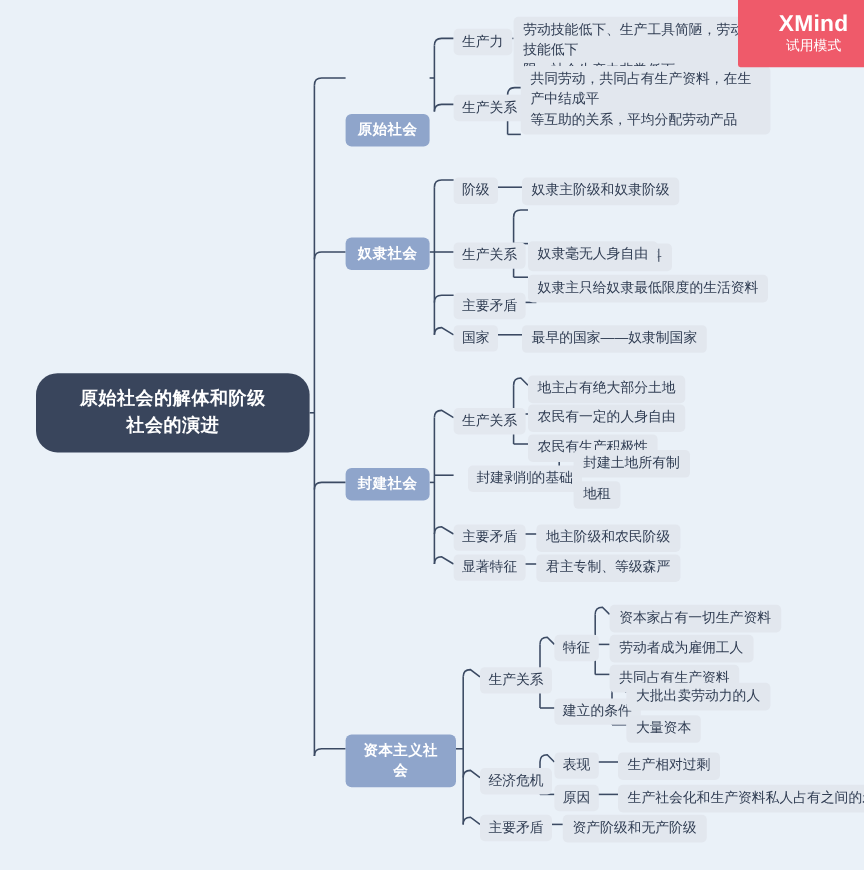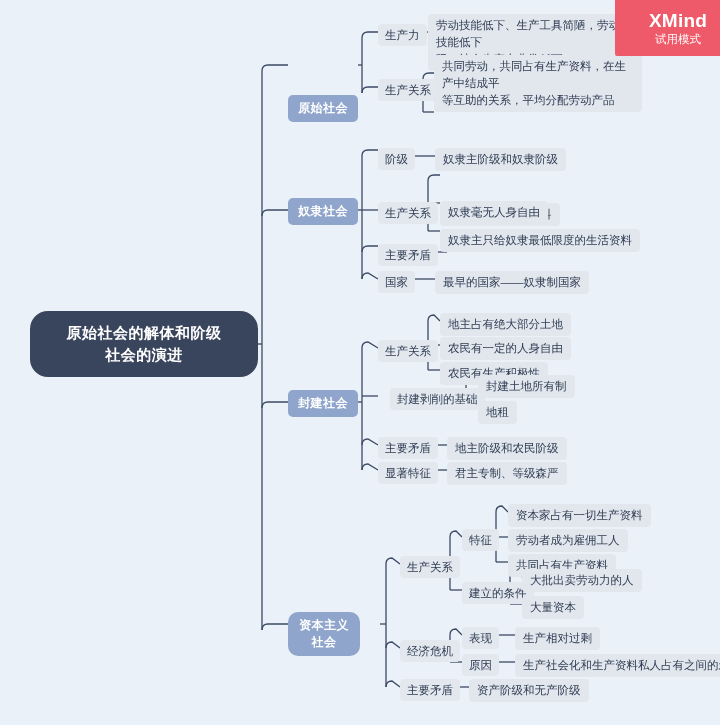--- a/index.html
+++ b/index.html
@@ -252,21 +252,21 @@
   <div class="node sub-node" style="left:378px; top:388px;margin-left:12px;">封建剥削的基础</div>
   <div class="node leaf-node nowrap" style="left:478px; top:375px;">封建土地所有制</div>
   <div class="node leaf-node nowrap" style="left:478px; top:401px;">地租</div>
 
   <div class="node sub-node" style="left:378px; top:437px;">主要矛盾</div>
   <div class="node leaf-node nowrap" style="left:447px; top:437px;">地主阶级和农民阶级</div>
 
   <div class="node sub-node" style="left:378px; top:462px;">显著特征</div>
   <div class="node leaf-node nowrap" style="left:447px; top:462px;">君主专制、等级森严</div>
 
-  <div class="node branch-node" style="left:288px; top:612px; width:72px;border-radius:10px;">资本主义社会</div>
+  <div class="node branch-node" style="left:288px; top:612px; width:92px;">资本主义社会</div>
 
   <div class="node sub-node" style="left:400px; top:556px;">生产关系</div>
 
   <div class="node sub-node" style="left:462px; top:529px;">特征</div>
   <div class="node leaf-node nowrap" style="left:508px; top:529px;">劳动者成为雇佣工人</div>
   <div class="node leaf-node nowrap" style="left:508px; top:504px;">资本家占有一切生产资料</div>
   <div class="node leaf-node nowrap" style="left:508px; top:554px;">共同占有生产资料</div>
 
   <div class="node sub-node" style="left:462px; top:582px;">建立的条件</div>
   <div class="node leaf-node nowrap" style="left:522px; top:569px;">大批出卖劳动力的人</div>

